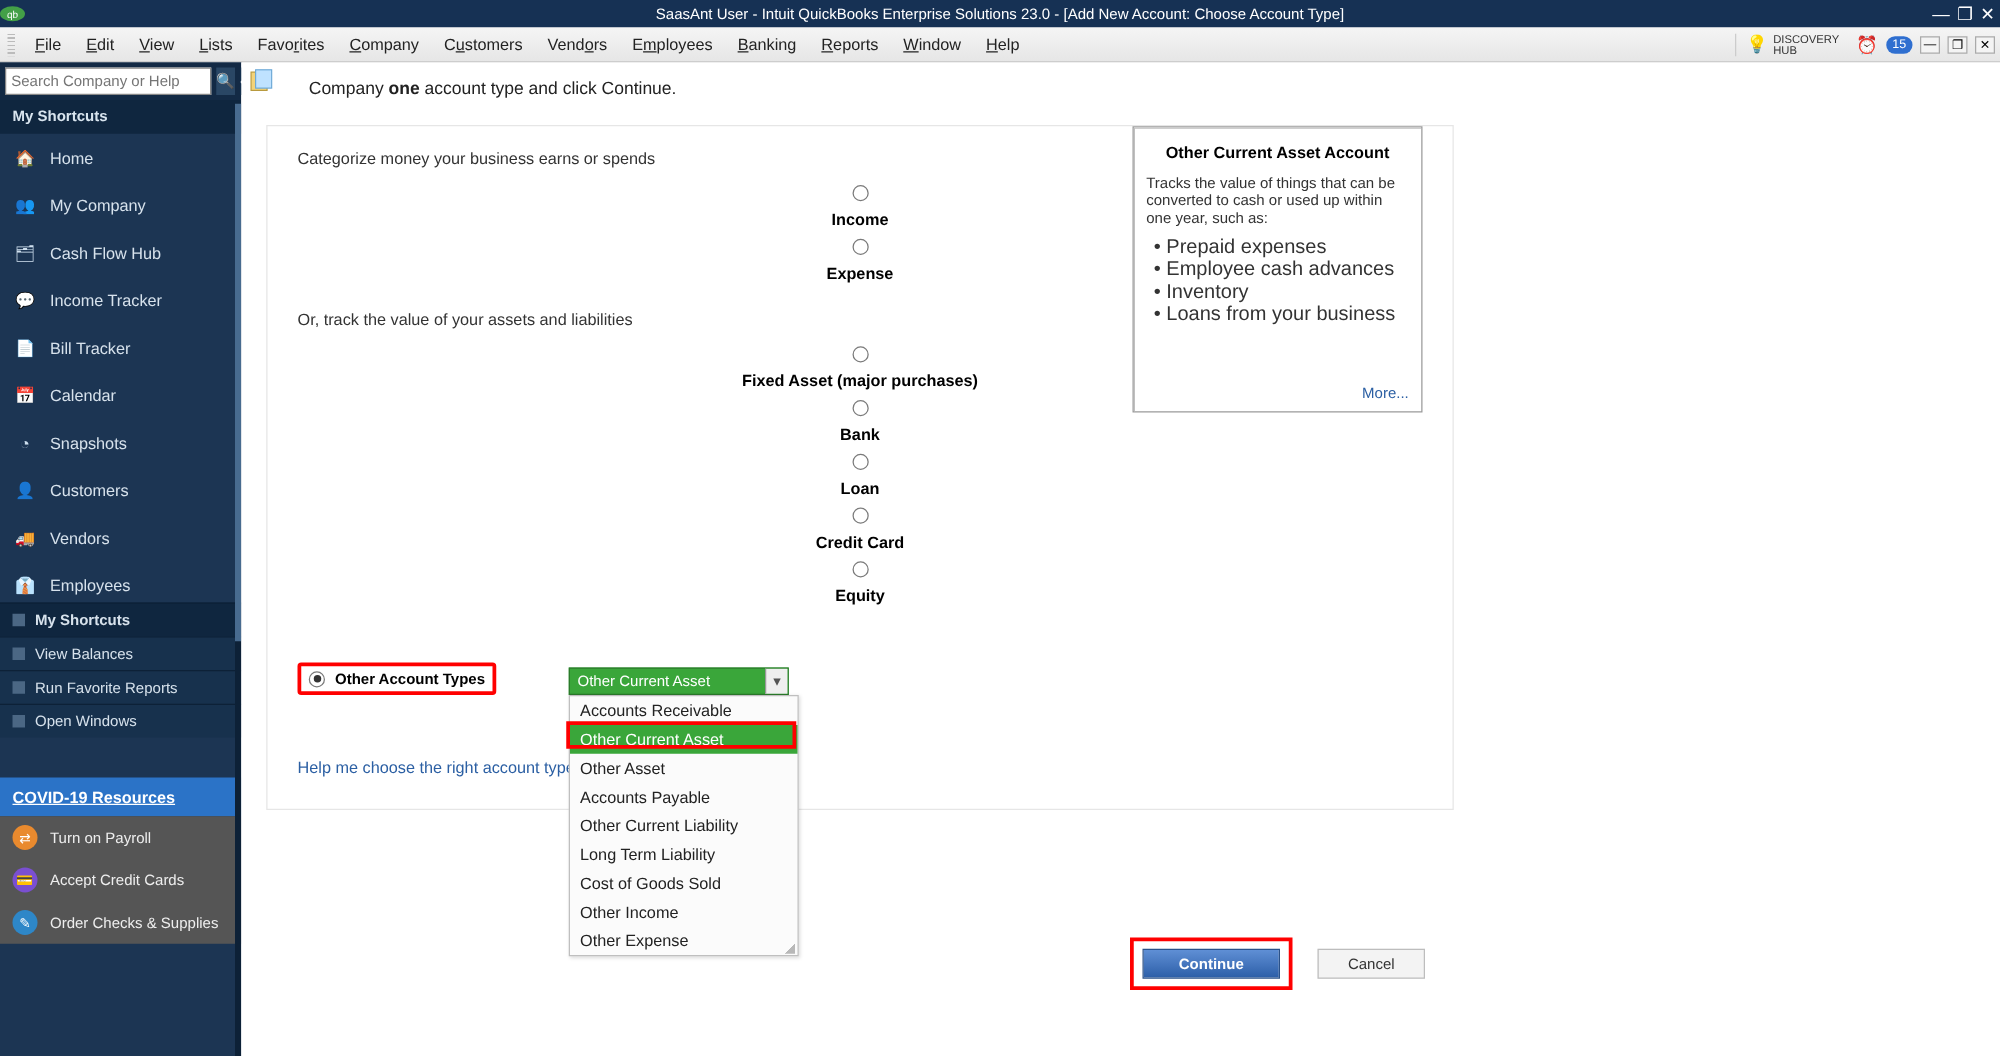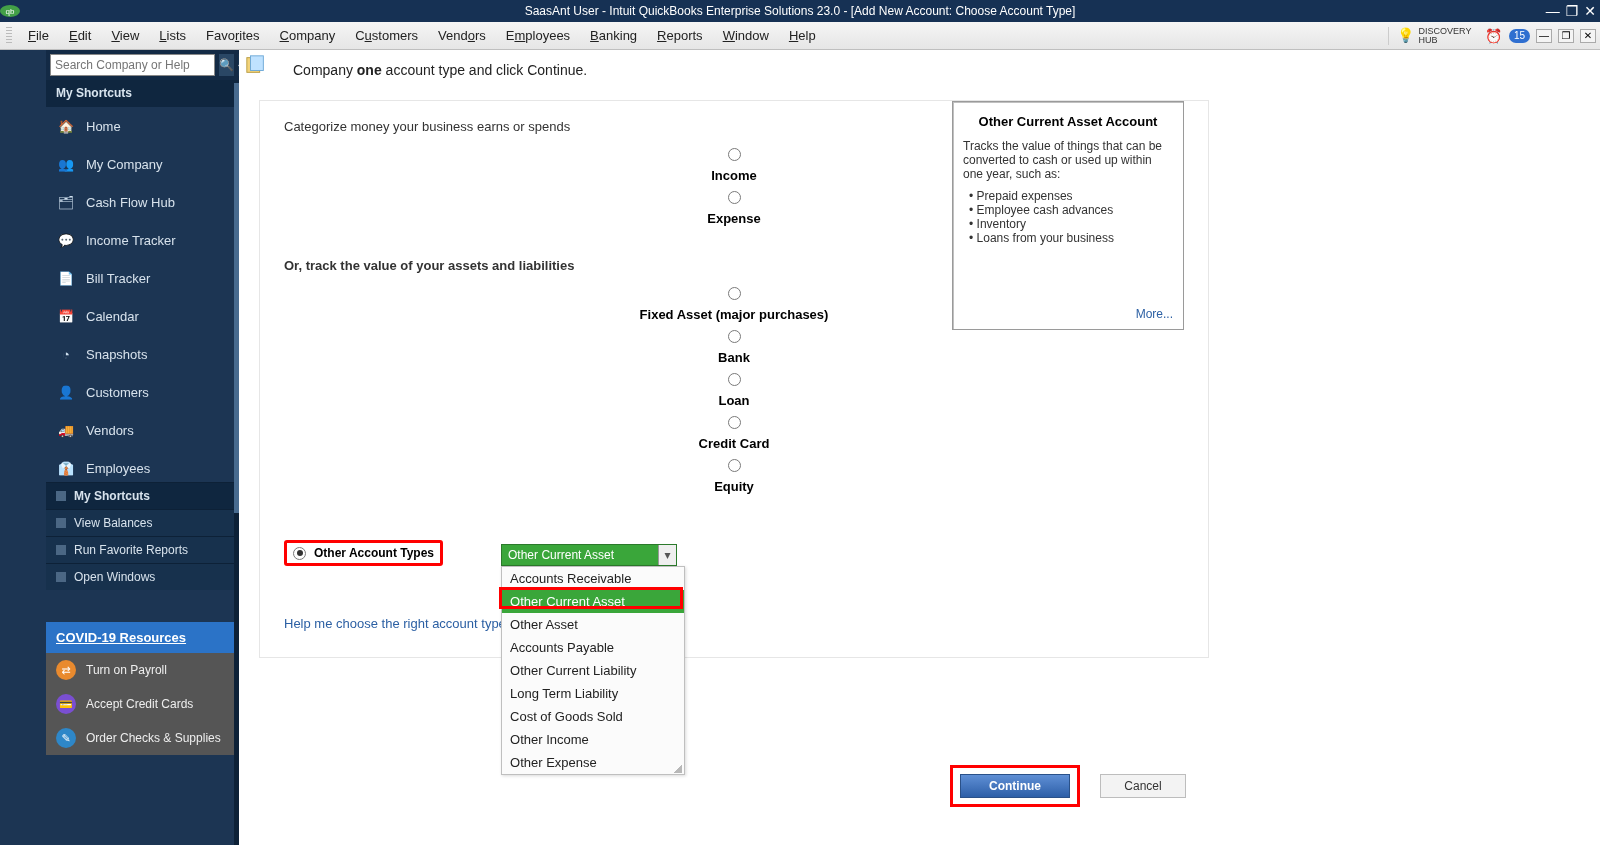--- a/index.html
+++ b/index.html
@@ -19,21 +19,21 @@
   .menugrip { width:6px; height:18px; margin-right:6px; background:repeating-linear-gradient(#bbb 0 1px, transparent 1px 3px); }
   .menu-item { padding:4px 10px; cursor:pointer; font-size:13px; color:#222; }
   .menu-item span.u { text-decoration: underline; }
   .menubar-right { position:absolute; right:4px; display:flex; align-items:center; gap:6px; }
   .disco { display:flex; align-items:center; gap:4px; font-size:9px; color:#333; line-height:9px; border-left:1px solid #ccc; padding:0 8px;}
   .badge15 { background:#2f6fd0; color:#fff; border-radius:8px; padding:0 5px; font-size:10px; line-height:14px;}
   .mini-btn { width:16px; height:14px; border:1px solid #aaa; display:inline-flex; align-items:center; justify-content:center; font-size:10px; background:#f4f4f4; }
 
   
   .content-row { display:flex; height:calc(100% - 50px); }
-  .sidebar { width:239px; background:#1c3553; color:#d7e2ec; position:relative;padding-left:46px; }
+  .sidebar { width:193px; background:#1c3553; color:#d7e2ec; position:relative; }
   .searchrow { display:flex; align-items:center; background:#132a45; padding:4px; gap:4px;}
   .searchbox { flex:1; background:#fff; color:#555; height:22px; border:1px solid #888; padding:0 4px; font-size:12px;}
   .search-btn { width:24px; height:22px; background:#2a4765; display:flex; align-items:center; justify-content:center; color:#fff; }
   .collapse-btn { width:22px; height:22px; background:#15314f; display:flex; align-items:center; justify-content:center; color:#fff;}
   .side-section-title { background:#0f263f; padding:6px 10px 7px; font-weight:bold; color:#d9e5ef; font-size:12px;}
   .side-item { display:flex; align-items:center; gap:10px; padding:9px 10px; font-size:13px; cursor:pointer; }
   .side-ico { width:20px; height:20px; display:inline-flex; align-items:center; justify-content:center; color:#cfe0ef; }
   .side-sub { background:#17314d; padding:6px 10px; font-size:12px; display:flex; align-items:center; gap:8px; border-top:1px solid #0d2137;}
   .side-sub .sq { width:10px; height:10px; background:#4b6784; }
   .covid-bar { background:#2b73c7; color:#fff; font-weight:bold; text-decoration:underline; padding:8px 10px; font-size:13px;}
@@ -69,21 +69,21 @@
   .dd-hl-red { position:absolute; border:3px solid #ff0000; pointer-events:none;}
   .dd-resize {position:absolute; right:2px; bottom:1px; width:8px; height:8px; background:linear-gradient(135deg, transparent 50%, #b8b8b8 50%);}
 
   .help-link { margin-top:50px; color:#2b5fa3; font-size:13px; cursor:pointer;}
 
   
   .help-box { position:absolute; top:0; right:24px; width:232px; height:229px; border:1px solid #9a9a9a; background:#fff; padding:12px 10px; box-shadow:1px 1px 0 #c0c0c0 inset;}
   .help-box h4 { margin:0 0 10px; font-size:13px; text-align:center;}
   .help-box p { font-size:12px; margin:0 0 8px; color:#333;}
   .help-box ul { margin:0; padding-left:6px; list-style:none;}
-  .help-box li { font-size:12px; color:#333; }
+  .help-box li { font-size:16px; color:#333; }
   .help-box li::before{content:"• "; }
   .more-link { position:absolute; bottom:8px; right:10px; color:#2b5fa3; font-size:12px; cursor:pointer;}
 
   
   .btnrow { position:absolute; bottom:-8px; right:24px; transform:translateY(100%); display:flex; align-items:center; gap:20px;}
   .btnrow { position:absolute; top:322px; right:22px; display:flex; align-items:center; gap:20px; }
   .continue-wrap { border:3px solid #ff0000; padding:6px 7px; }
   .btn-primary { width:110px; height:24px; background:linear-gradient(#5f8fd5,#2d5fa8); border:1px solid #2a5189; color:#fff; font-weight:bold; font-size:12px; }
   .btn-secondary { width:86px; height:24px; background:#f3f3f3; border:1px solid #bdbdbd; font-size:12px; color:#333;}
 
@@ -242,21 +242,21 @@
       <div class="prompt">Categorize money your business earns or spends</div>
       <div class="radio-row">
           <span class="radio"></span>
           <span class="bold">Income</span>
         </div>
       <div class="radio-row">
           <span class="radio"></span>
           <span class="bold">Expense</span>
         </div>
 
-      <div class="prompt" style="margin-top:28px;font-weight:bold;">Or, track the value of your assets and liabilities</div>
+      <div class="prompt" style="margin-top:18px;">Or, track the value of your assets and liabilities</div>
       <div class="radio-row">
           <span class="radio"></span>
           <span class="bold">Fixed Asset (major purchases)</span>
         </div>
       <div class="radio-row">
           <span class="radio"></span>
           <span class="bold">Bank</span>
         </div>
       <div class="radio-row">
           <span class="radio"></span>

